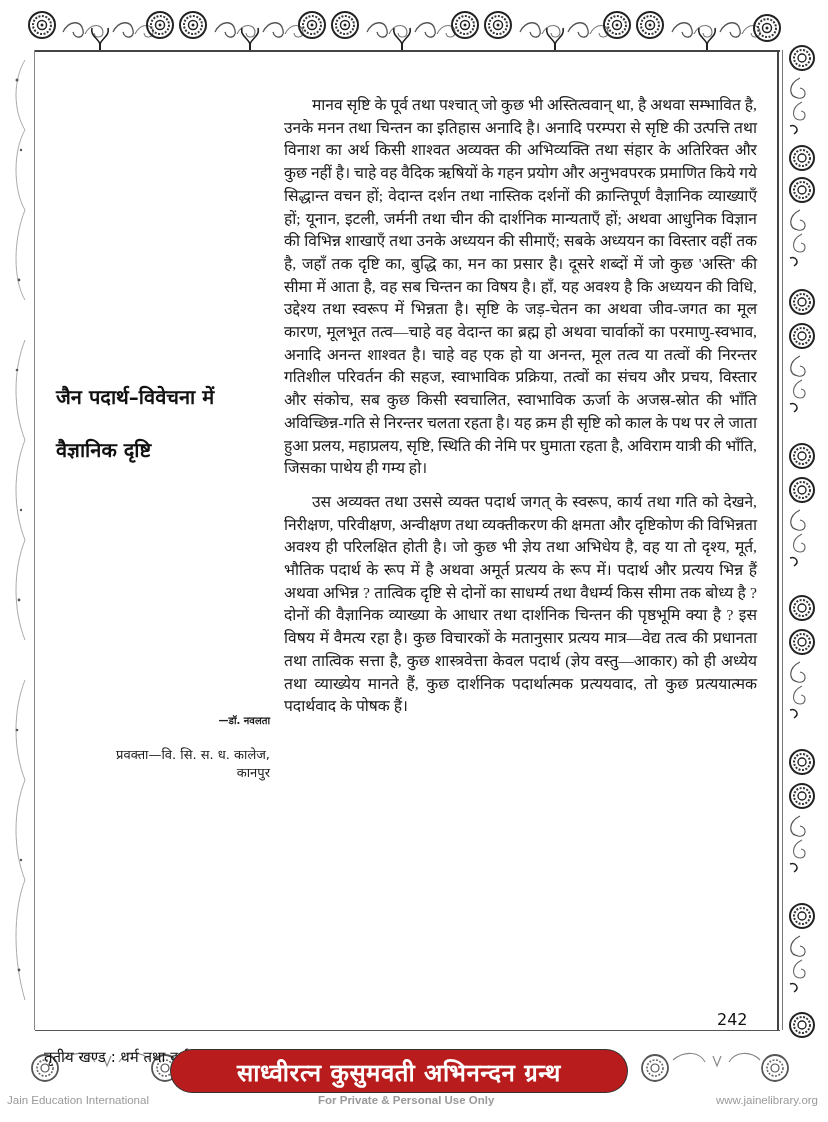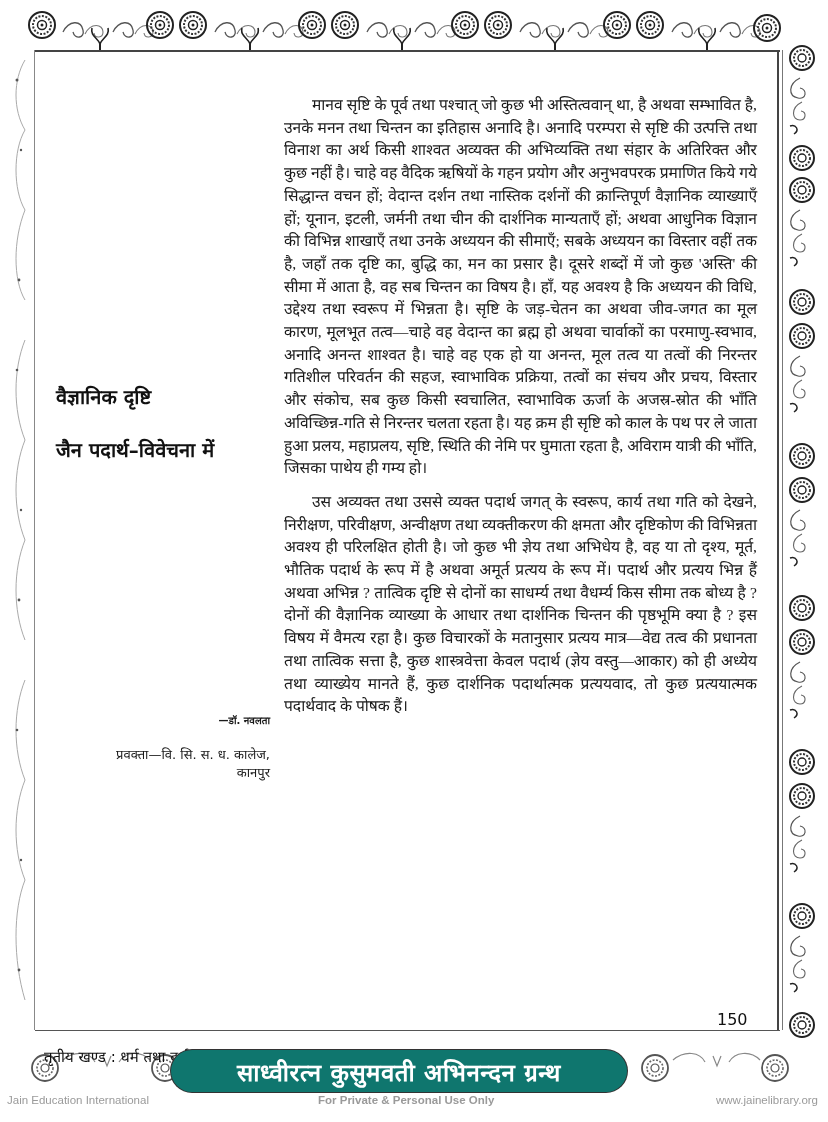--- a/index.html
+++ b/index.html
@@ -38,21 +38,21 @@
     .author-block { position: absolute; left: 55px; top: 712px; width: 215px; text-align: right; }
     .author-name { font-size: 10px; font-weight: bold; line-height: 18px; }
     .author-post { font-size: 13px; line-height: 18px; margin-top: 16px; }
     .author-city { font-size: 13px; line-height: 18px; margin-top: 0; }
 
     .footer-section { position: absolute; left: 44px; top: 1046px; font-size: 15px; color: #111; }
     .footer-page { position: absolute; left: 717px; top: 1010px; font-size: 16px; color: #111; }
 
     .banner {
       position: absolute; left: 171px; top: 1050px; width: 456px; height: 42px;
-      background: #0f766e; border-radius: 21px; color: #fff;
+      background: #b91c1c; border-radius: 21px; color: #fff;
       display: flex; align-items: center; justify-content: center;
       font-family: "DejaVu Sans", sans-serif; font-size: 24px; font-weight: bold; letter-spacing: 0.5px;
       box-shadow: 0 0 0 1px #333;
     }
 
     .watermark { position: absolute; top: 1094px; font-family: "Liberation Sans", sans-serif; font-size: 11.5px; color: #9a9a9a; }
     .wm-left { left: 7px; text-align: right; }
     .wm-center { left: 318px; font-weight: bold; }
     .wm-right { right: 10px; }
   </style>
@@ -175,37 +175,37 @@
     </defs>
     <use href="#rosB" x="30" y="38"></use>
     <path d="M48,30 C60,20 75,22 80,32 M88,26 L92,36 L96,26 M104,32 C110,22 125,20 135,30" fill="none" stroke="#888" stroke-width="1.2"></path>
     <use href="#rosB" x="150" y="38"></use>
     <use href="#rosB" x="640" y="38"></use>
     <path d="M658,30 C670,20 685,22 690,32 M698,26 L702,36 L706,26 M714,32 C720,22 735,20 745,30" fill="none" stroke="#888" stroke-width="1.2"></path>
     <use href="#rosB" x="760" y="38"></use>
   </svg>
 
   <div class="title-block">
+    <div class="title-line">जैन पदार्थ–विवेचना में</div>
     <div class="title-line">वैज्ञानिक दृष्टि</div>
-    <div class="title-line">जैन पदार्थ–विवेचना में</div>
   </div>
 
   <div class="author-block">
     <div class="author-name">—डॉ. नवलता</div>
     <div class="author-post">प्रवक्ता—वि. सि. स. ध. कालेज,</div>
     <div class="author-city">कानपुर</div>
   </div>
 
   <div class="body-text">
     <p>मानव सृष्टि के पूर्व तथा पश्चात् जो कुछ भी अस्तित्ववान् था, है अथवा सम्भावित है, उनके मनन तथा चिन्तन का इतिहास अनादि है। अनादि परम्परा से सृष्टि की उत्पत्ति तथा विनाश का अर्थ किसी शाश्वत अव्यक्त की अभिव्यक्ति तथा संहार के अतिरिक्त और कुछ नहीं है। चाहे वह वैदिक ऋषियों के गहन प्रयोग और अनुभवपरक प्रमाणित किये गये सिद्धान्त वचन हों; वेदान्त दर्शन तथा नास्तिक दर्शनों की क्रान्तिपूर्ण वैज्ञानिक व्याख्याएँ हों; यूनान, इटली, जर्मनी तथा चीन की दार्शनिक मान्यताएँ हों; अथवा आधुनिक विज्ञान की विभिन्न शाखाएँ तथा उनके अध्ययन की सीमाएँ; सबके अध्ययन का विस्तार वहीं तक है, जहाँ तक दृष्टि का, बुद्धि का, मन का प्रसार है। दूसरे शब्दों में जो कुछ 'अस्ति' की सीमा में आता है, वह सब चिन्तन का विषय है। हाँ, यह अवश्य है कि अध्ययन की विधि, उद्देश्य तथा स्वरूप में भिन्नता है। सृष्टि के जड़-चेतन का अथवा जीव-जगत का मूल कारण, मूलभूत तत्व—चाहे वह वेदान्त का ब्रह्म हो अथवा चार्वाकों का परमाणु-स्वभाव, अनादि अनन्त शाश्वत है। चाहे वह एक हो या अनन्त, मूल तत्व या तत्वों की निरन्तर गतिशील परिवर्तन की सहज, स्वाभाविक प्रक्रिया, तत्वों का संचय और प्रचय, विस्तार और संकोच, सब कुछ किसी स्वचालित, स्वाभाविक ऊर्जा के अजस्र-स्रोत की भाँति अविच्छिन्न-गति से निरन्तर चलता रहता है। यह क्रम ही सृष्टि को काल के पथ पर ले जाता हुआ प्रलय, महाप्रलय, सृष्टि, स्थिति की नेमि पर घुमाता रहता है, अविराम यात्री की भाँति, जिसका पाथेय ही गम्य हो।</p>
     <p>उस अव्यक्त तथा उससे व्यक्त पदार्थ जगत् के स्वरूप, कार्य तथा गति को देखने, निरीक्षण, परिवीक्षण, अन्वीक्षण तथा व्यक्तीकरण की क्षमता और दृष्टिकोण की विभिन्नता अवश्य ही परिलक्षित होती है। जो कुछ भी ज्ञेय तथा अभिधेय है, वह या तो दृश्य, मूर्त, भौतिक पदार्थ के रूप में है अथवा अमूर्त प्रत्यय के रूप में। पदार्थ और प्रत्यय भिन्न हैं अथवा अभिन्न ? तात्विक दृष्टि से दोनों का साधर्म्य तथा वैधर्म्य किस सीमा तक बोध्य है ? दोनों की वैज्ञानिक व्याख्या के आधार तथा दार्शनिक चिन्तन की पृष्ठभूमि क्या है ? इस विषय में वैमत्य रहा है। कुछ विचारकों के मतानुसार प्रत्यय मात्र—वेद्य तत्व की प्रधानता तथा तात्विक सत्ता है, कुछ शास्त्रवेत्ता केवल पदार्थ (ज्ञेय वस्तु—आकार) को ही अध्येय तथा व्याख्येय मानते हैं, कुछ दार्शनिक पदार्थात्मक प्रत्ययवाद, तो कुछ प्रत्ययात्मक पदार्थवाद के पोषक हैं।</p>
   </div>
 
   <div class="footer-section">तृतीय खण्ड : धर्म तथा दर्शन</div>
-  <div class="footer-page">150</div>
+  <div class="footer-page">242</div>
 
   <div class="banner">
     <span>साध्वीरत्न कुसुमवती अभिनन्दन ग्रन्थ</span>
   </div>
 
   <div class="watermark wm-left">Jain Education International</div>
   <div class="watermark wm-center">For Private &amp; Personal Use Only</div>
   <div class="watermark wm-right">www.jainelibrary.org</div>
 </div>
 

